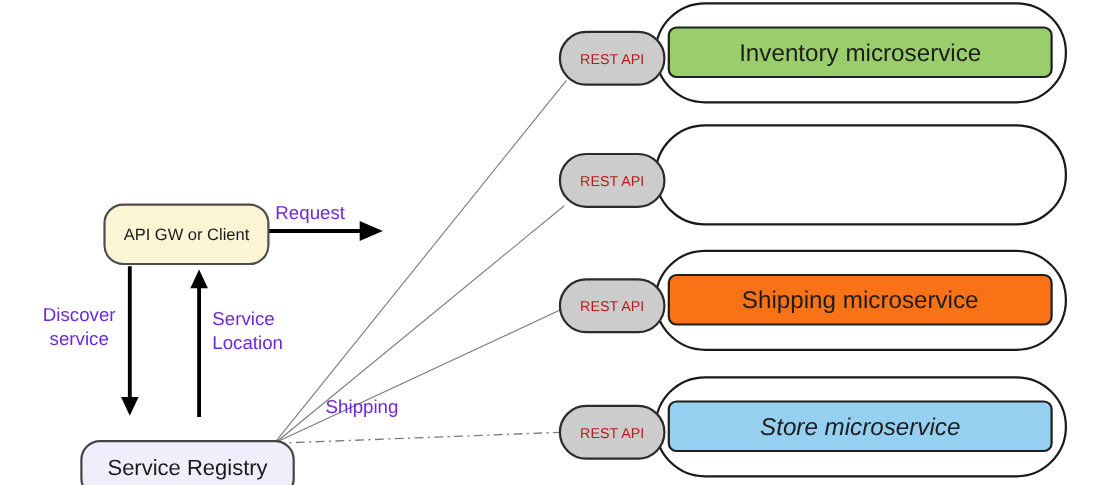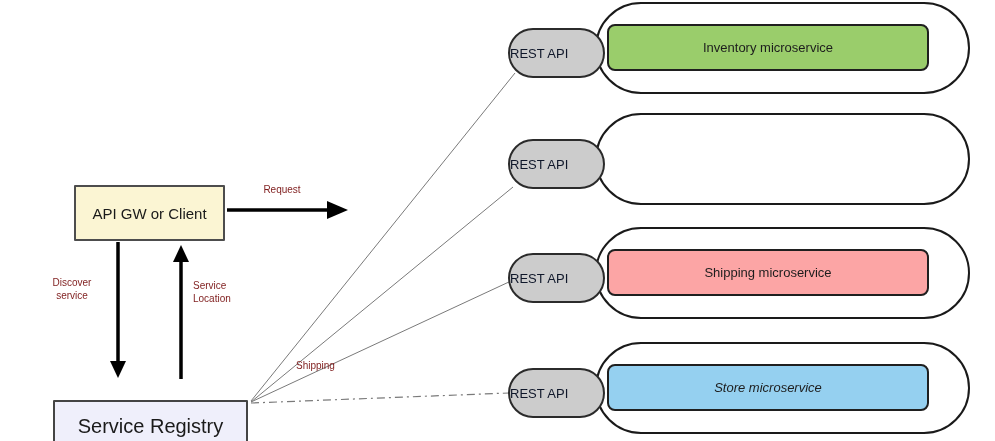--- a/index.html
+++ b/index.html
@@ -3,48 +3,48 @@
 <meta charset="utf-8">
 <style>
   html,body{margin:0;padding:0;background:#fff;}
   #stage{
     position:relative;width:995px;height:441px;background:#ffffff;overflow:hidden;
     font-family:"Liberation Sans","DejaVu Sans",sans-serif;color:#1a1a1a;
   }
   #wires{position:absolute;left:0;top:0;width:995px;height:441px;}
   .node{
     position:absolute;display:flex;align-items:center;justify-content:center;
-    border:2px solid #4d4d4d;border-radius:1px;box-sizing:border-box;text-align:center;
+    border:2px solid #4d4d4d;border-radius:18px;box-sizing:border-box;text-align:center;margin-left:20px;
   }
   #api-gw{left:74px;top:185px;width:151px;height:56px;font-size:15px;}
   #registry{left:53px;top:400px;width:195px;height:53px;font-size:20px;border-color:#444;}
   .edge-label{
-    position:absolute;font-size:10px;line-height:1.3;color:#7f1d1d;
+    position:absolute;font-size:17px;line-height:1.3;color:#6d28d9;
     white-space:pre-line;
   }
   #lbl-request{left:244px;top:183px;width:76px;text-align:center;}
   #lbl-discover{left:32px;top:276px;width:80px;text-align:center;}
   #lbl-location{left:193px;top:279px;text-align:left;}
   #lbl-publish{left:296px;top:359px;}
   .svc-row{position:absolute;left:508px;width:462px;height:92px;}
   .capsule{
     position:absolute;left:87px;top:0;width:375px;height:92px;box-sizing:border-box;
     background:#ffffff;border:2px solid #1a1a1a;border-radius:46px;
   }
   .svc-box{
-    position:absolute;left:99px;top:22px;width:322px;height:47px;box-sizing:border-box;
+    position:absolute;left:99px;top:22px;width:350px;height:47px;box-sizing:border-box;
     border:2px solid #1f1f1f;border-radius:8px;
     display:flex;align-items:center;justify-content:center;
-    font-size:13px;color:#1d1d1d;
+    font-size:22px;color:#1d1d1d;
   }
   .rest-pill{
     position:absolute;left:0;top:26px;width:97px;height:50px;box-sizing:border-box;
     background:#cccccc;border:2px solid #2b2b2b;border-radius:25px;
-    display:flex;align-items:center;
-    font-size:13px;color:#0f172a;
+    display:flex;align-items:center;justify-content:center;
+    font-size:13px;color:#b91c1c;
   }
 </style>
 </head>
 <body>
 
 <div id="stage">
 
   <svg id="wires" viewBox="0 0 995 441" xmlns="http://www.w3.org/2000/svg">
 
     <line x1="251" y1="401" x2="515" y2="73" stroke="#7a7a7a" stroke-width="1"></line>
@@ -89,21 +89,21 @@
 
   <div class="svc-row" style="top:113px">
     <div class="capsule"></div>
     <div class="rest-pill">
       <span>REST API</span>
     </div>
   </div>
 
   <div class="svc-row" style="top:227px">
     <div class="capsule"></div>
-    <div class="svc-box" style="background-color: #fca5a5;">
+    <div class="svc-box" style="background-color: #f97316;">
       <span>Shipping microservice</span>
     </div>
     <div class="rest-pill">
       <span>REST API</span>
     </div>
   </div>
 
   <div class="svc-row" style="top:342px">
     <div class="capsule"></div>
     <div class="svc-box" style="background-color: rgb(149, 208, 240); font-style: italic;">

